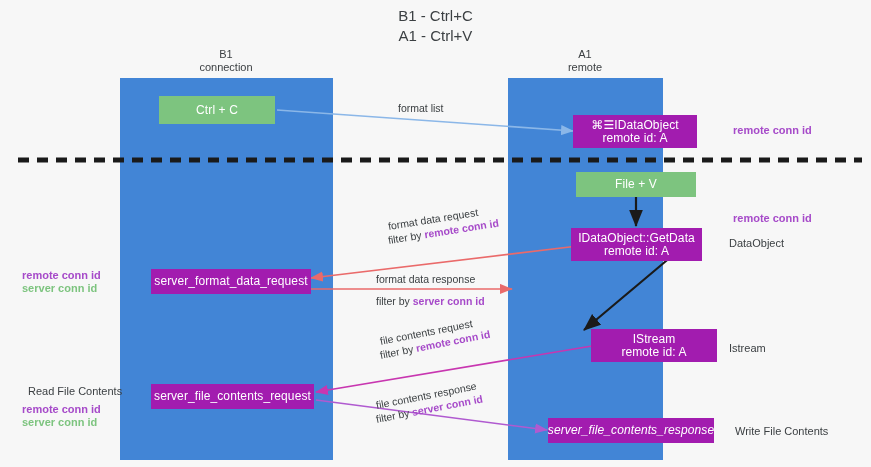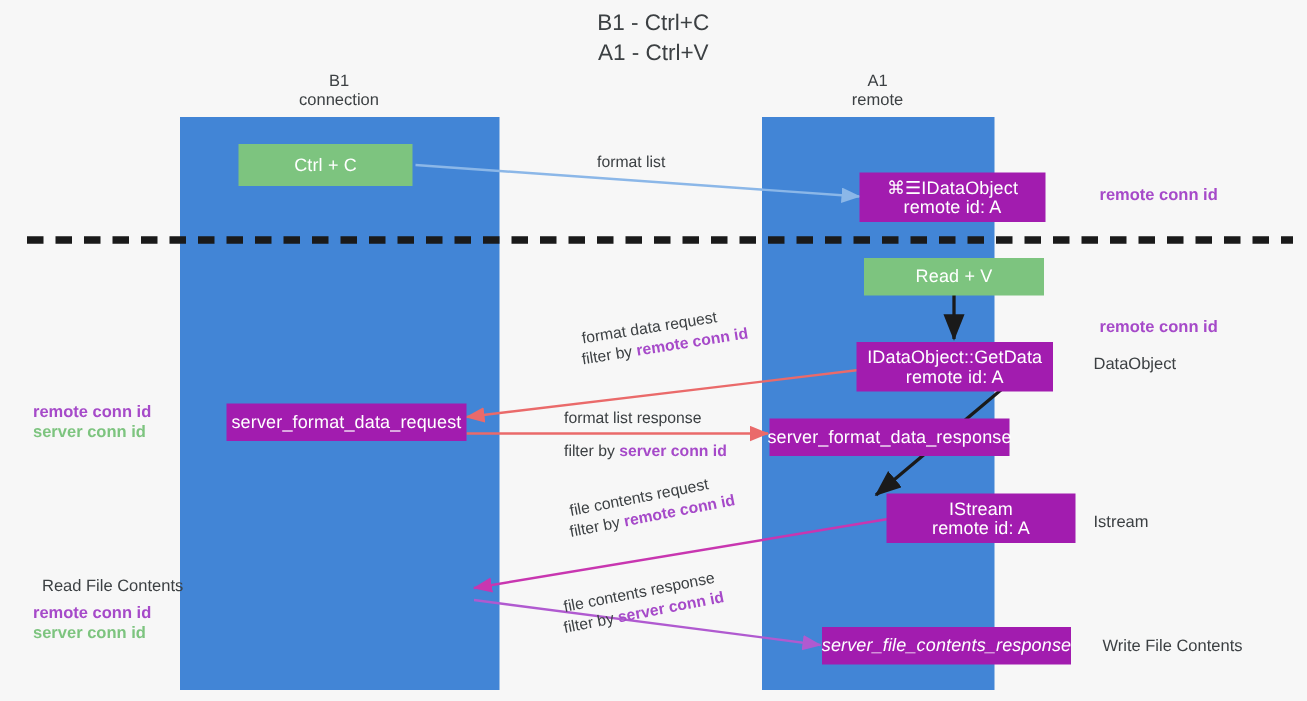--- a/index.html
+++ b/index.html
@@ -107,46 +107,46 @@
     <line x1="592" y1="346" x2="316" y2="392" stroke="#c836b0" stroke-width="1.6" marker-end="url(#ar-mag)"></line>
 
     <line x1="316" y1="400" x2="547" y2="430" stroke="#b05ad0" stroke-width="1.6" marker-end="url(#ar-pur)"></line>
   </svg>
 
   <div class="abs box green" style="left:159px;top:96px;width:116px;height:28px;">Ctrl + C</div>
 
   <div class="abs box orange" style="left:573px;top:115px;width:124px;height:33px;">⌘☰IDataObject
 remote id: A</div>
 
-  <div class="abs box green" style="left:576px;top:172px;width:120px;height:25px;">Read + V</div>
+  <div class="abs box green" style="left:576px;top:172px;width:120px;height:25px;">File + V</div>
 
   <div class="abs box orange" style="left:571px;top:228px;width:131px;height:33px;">IDataObject::GetData
 remote id: A</div>
 
   <div class="abs box orange" style="left:151px;top:269px;width:160px;height:25px;">server_format_data_request</div>
 
-  <div class="abs box orange" style="left:513px;top:279px;width:160px;height:25px;">server_format_data_response</div>
 
   <div class="abs box orange" style="left:591px;top:329px;width:126px;height:33px;">IStream
 remote id: A</div>
 
+  <div class="abs box orange" style="left:151px;top:384px;width:163px;height:25px;">server_file_contents_request</div>
 
   <div class="abs box orange" style="left:548px;top:418px;width:166px;height:25px;font-style:italic;">server_file_contents_response</div>
 
   <div class="abs edge-label" style="left:398px;top:101px;">format list</div>
 
   <div class="abs" style="left:388px;top:219px;">
     <div class="edge-label rot-up">format data request</div>
     <div class="edge-label rot-up">
       <span>filter by </span><span class="k">remote conn id</span>
     </div>
   </div>
 
   <div class="abs" style="left:376px;top:272px;">
-    <div class="edge-label">format list response</div>
+    <div class="edge-label">format data response</div>
     <div class="edge-label" style="margin-top:8px;">
       <span>filter by </span><span class="k">server conn id</span>
     </div>
   </div>
 
   <div class="abs" style="left:380px;top:334px;">
     <div class="edge-label rot-up2">file contents request</div>
     <div class="edge-label rot-up2">
       <span>filter by </span><span class="k">remote conn id</span>
     </div>

